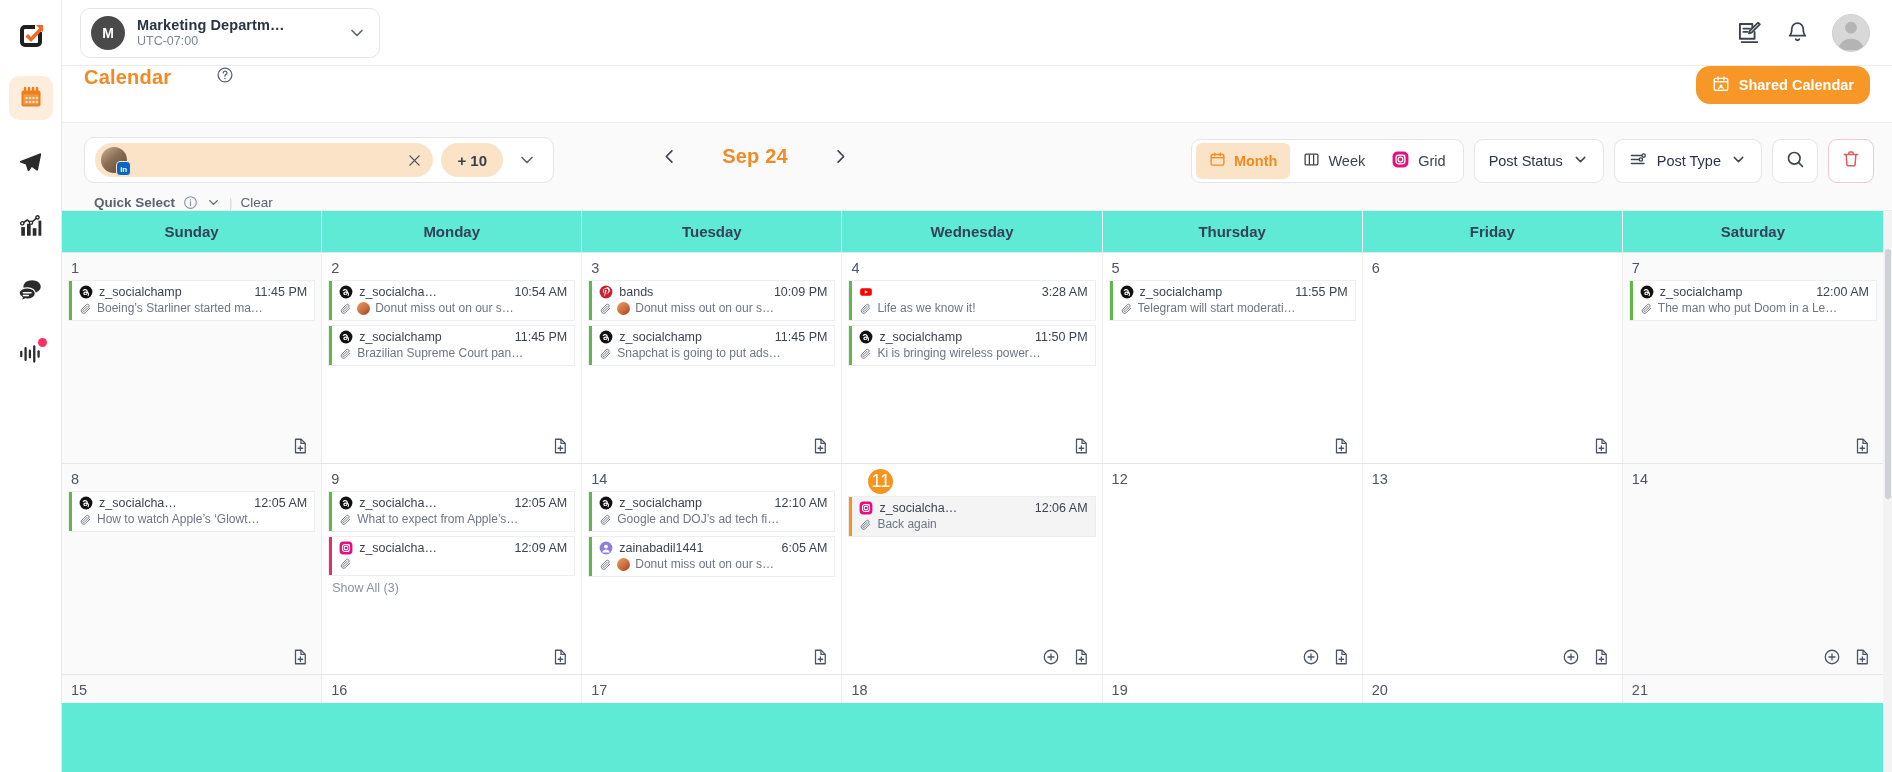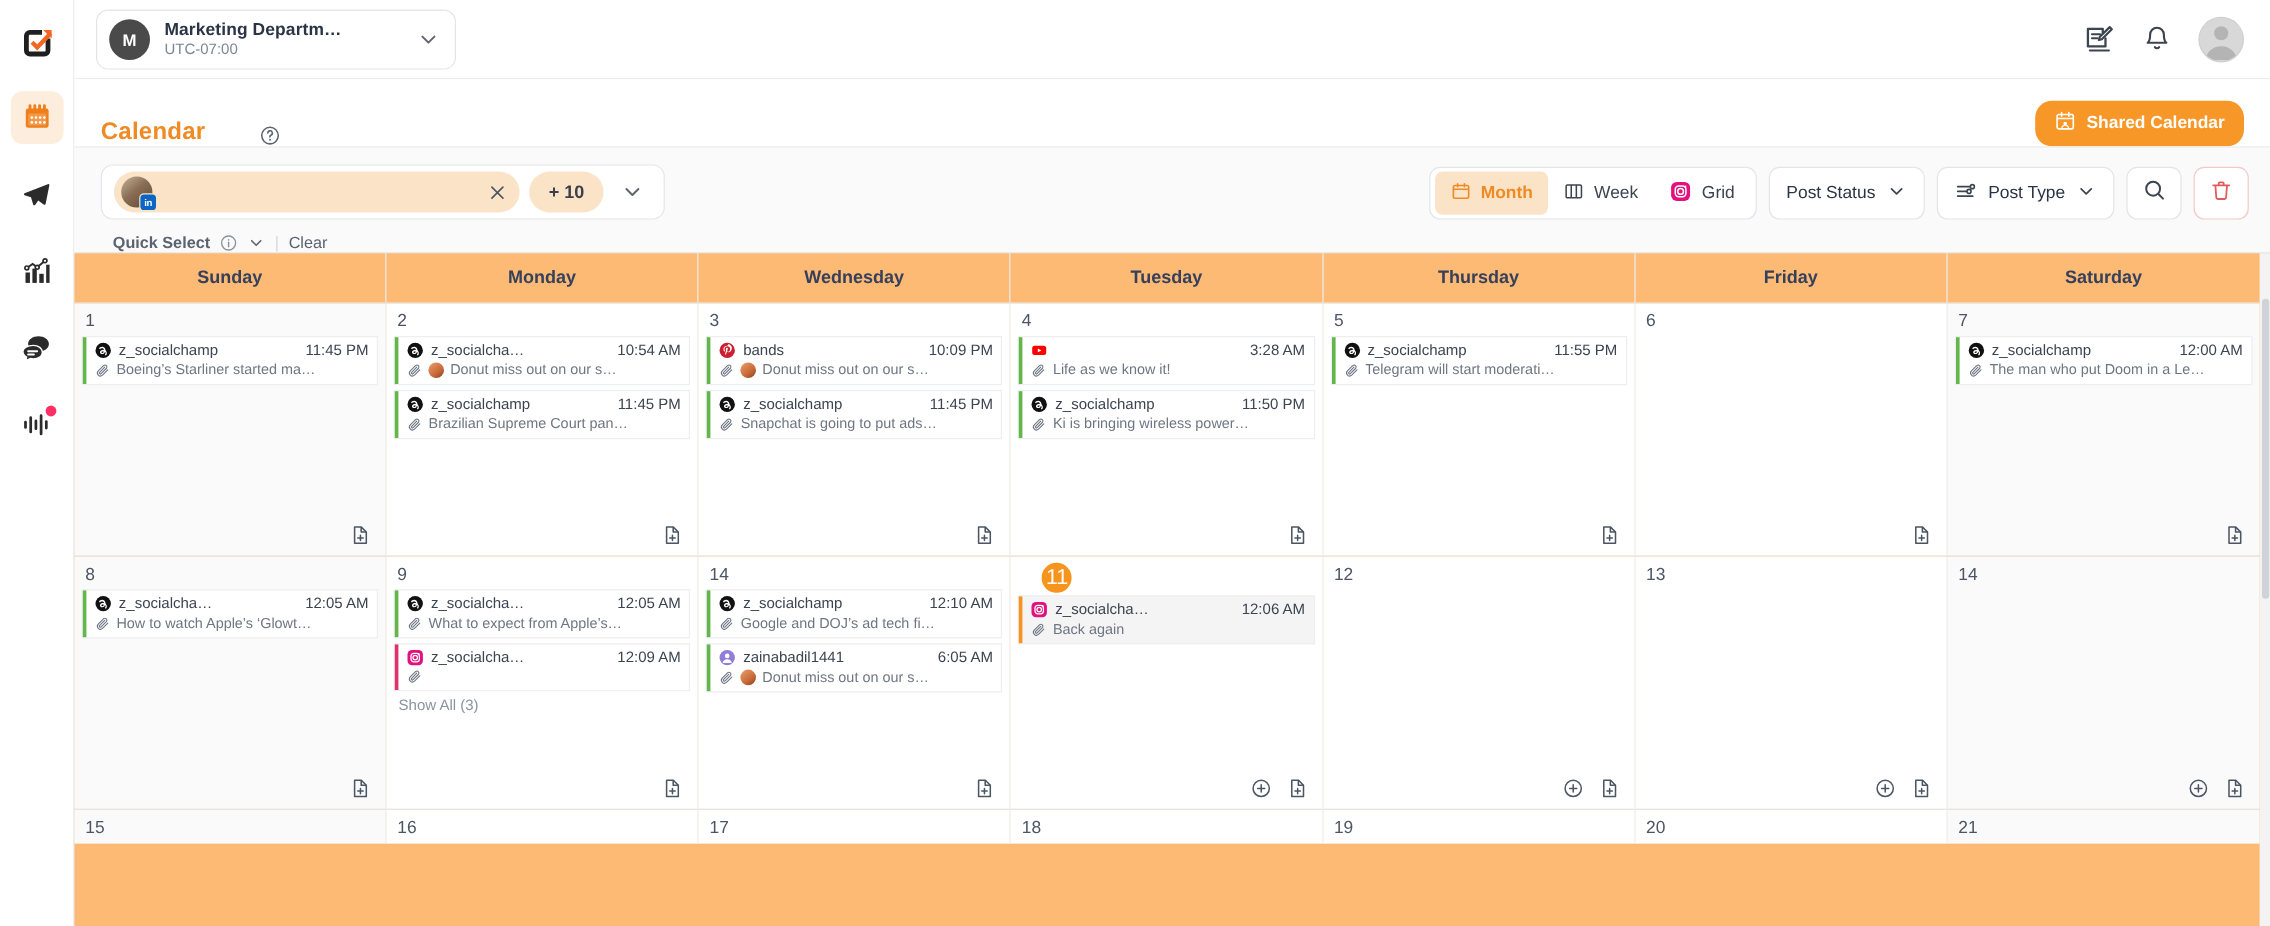--- a/index.html
+++ b/index.html
@@ -58,21 +58,21 @@
   .top-ic { color: #3c4450; cursor: pointer; display: flex; }
   .top-avatar {
     width: 38px; height: 38px; border-radius: 50%;
     background: #d6d6d6; display: flex; align-items: flex-end; justify-content: center;
     overflow: hidden; cursor: pointer; border: 1px solid #cfcfcf;
   }
   .top-avatar svg { display: block; }
 
   
   .pagehead {
-    height: 56px; flex: 0 0 56px; display: flex; align-items: flex-end;
+    height: 56px; flex: 0 0 56px; display: flex; align-items: flex-start;
     padding: 0 22px 0 22px; background: #fff; gap: 37px;
   }
   .ph-title { font-size: 20px; font-weight: 700; color: #f08a24; letter-spacing: .2px; }
   .ph-help { margin-left: 8px; color: #6b7280; display: flex; align-items: center; cursor: pointer; }
   .shared-btn {
     margin-left: auto; background: #f79728; color: #fff; border: none;
     height: 38px; border-radius: 14px; padding: 0 16px;
     display: flex; align-items: center; gap: 9px;
     font-size: 14.5px; font-weight: 600; cursor: pointer;
     font-family: "Liberation Sans", sans-serif;
@@ -142,21 +142,21 @@
     display: flex; align-items: center; gap: 9px; padding: 0 14px;
     font-size: 14.5px; color: #2b3445; cursor: pointer; font-weight: 500; white-space: nowrap;
   }
   .tb-icon-btn {
     width: 46px; height: 44px; border: 1px solid #e3e5e8; border-radius: 9px;
     background: #fff; display: flex; align-items: center; justify-content: center; cursor: pointer;
   }
   .tb-icon-btn.danger { border-color: #f3c9c9; color: #e05b5b; }
 
   
-  .calwrap { flex: 1; display: flex; min-height: 0; background: #fdba74; }
+  .calwrap { flex: 1; display: flex; min-height: 0; background: #5eead4; }
   .cal { flex: 1; display: flex; flex-direction: column; min-width: 0; }
   .dow {
     display: grid; grid-template-columns: repeat(7, 1fr);
     border-bottom: 1px solid #e4e6ea; flex: 0 0 42px;
   }
   .dow-cell {
     display: flex; align-items: center; justify-content: center;
     font-size: 15px; font-weight: 600; color: #36405a;
     border-right: 1px solid #eceef1;
   }
@@ -390,20 +390,33 @@
           <span class="quick-chev">
             <svg width="15" height="15" viewBox="0 0 24 24">
                 <path d="M6 9l6 6 6-6" stroke="#60656e" stroke-width="2.2" fill="none" stroke-linecap="round" stroke-linejoin="round"></path>
               </svg>
           </span>
           <span class="quick-div">|</span>
           <span class="quick-clear">Clear</span>
         </div>
       </div>
 
+      <div class="nav-group">
+        <span class="nav-arrow">
+          <svg width="19" height="19" viewBox="0 0 24 24">
+              <path d="M15 5l-7 7 7 7" stroke="#39414e" stroke-width="2.1" fill="none" stroke-linecap="round" stroke-linejoin="round"></path>
+            </svg>
+        </span>
+        <span class="nav-date">Sep 24</span>
+        <span class="nav-arrow">
+          <svg width="19" height="19" viewBox="0 0 24 24">
+              <path d="M9 5l7 7-7 7" stroke="#39414e" stroke-width="2.1" fill="none" stroke-linecap="round" stroke-linejoin="round"></path>
+            </svg>
+        </span>
+      </div>
 
       <div class="tb-right">
         <div class="seg">
           <div class="seg-btn active">
             <span>
               <svg width="17" height="17" viewBox="0 0 24 24">
                 <rect x="3" y="5" width="18" height="15" rx="2" stroke="#ef8b22" stroke-width="1.9" fill="none"></rect>
                 <path d="M3 9.5h18" stroke="#ef8b22" stroke-width="1.9"></path>
                 <path d="M8 3v3.5M16 3v3.5" stroke="#ef8b22" stroke-width="1.9" stroke-linecap="round"></path>
               </svg>
@@ -483,24 +496,24 @@
     <div class="calwrap">
       <div class="cal">
         <div class="dow" id="dow-row">
             <div class="dow-cell">
               <span>Sunday</span>
             </div>
             <div class="dow-cell">
               <span>Monday</span>
             </div>
             <div class="dow-cell">
-              <span>Wednesday</span>
+              <span>Tuesday</span>
             </div>
             <div class="dow-cell">
-              <span>Tuesday</span>
+              <span>Wednesday</span>
             </div>
             <div class="dow-cell">
               <span>Thursday</span>
             </div>
             <div class="dow-cell">
               <span>Friday</span>
             </div>
             <div class="dow-cell">
               <span>Saturday</span>
             </div>

